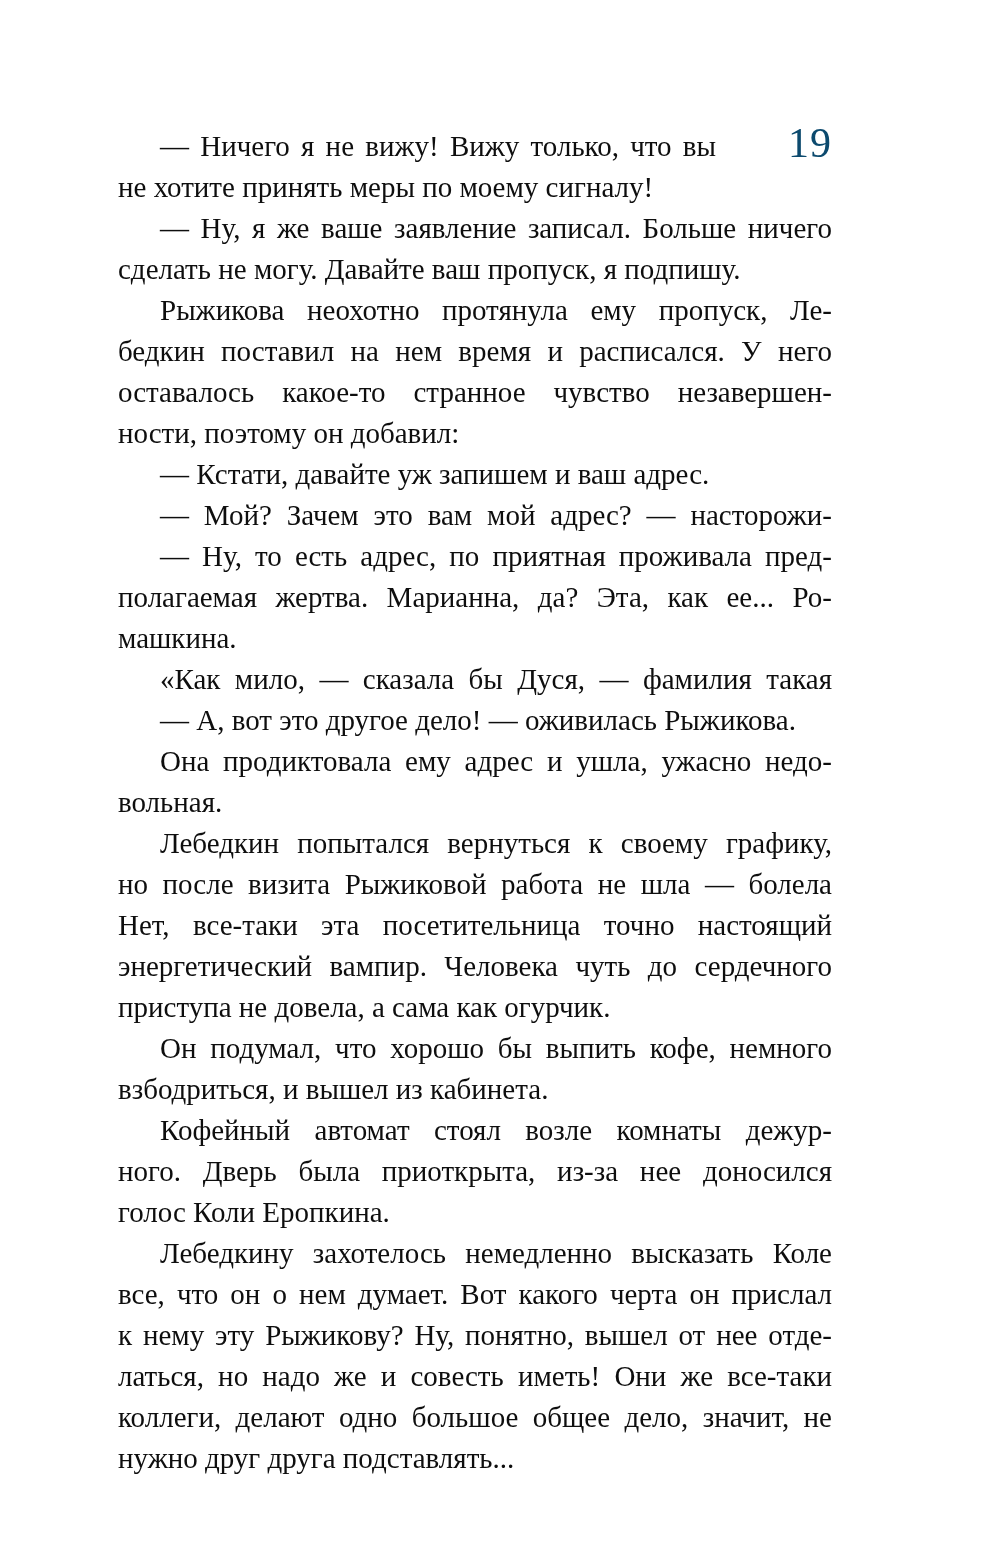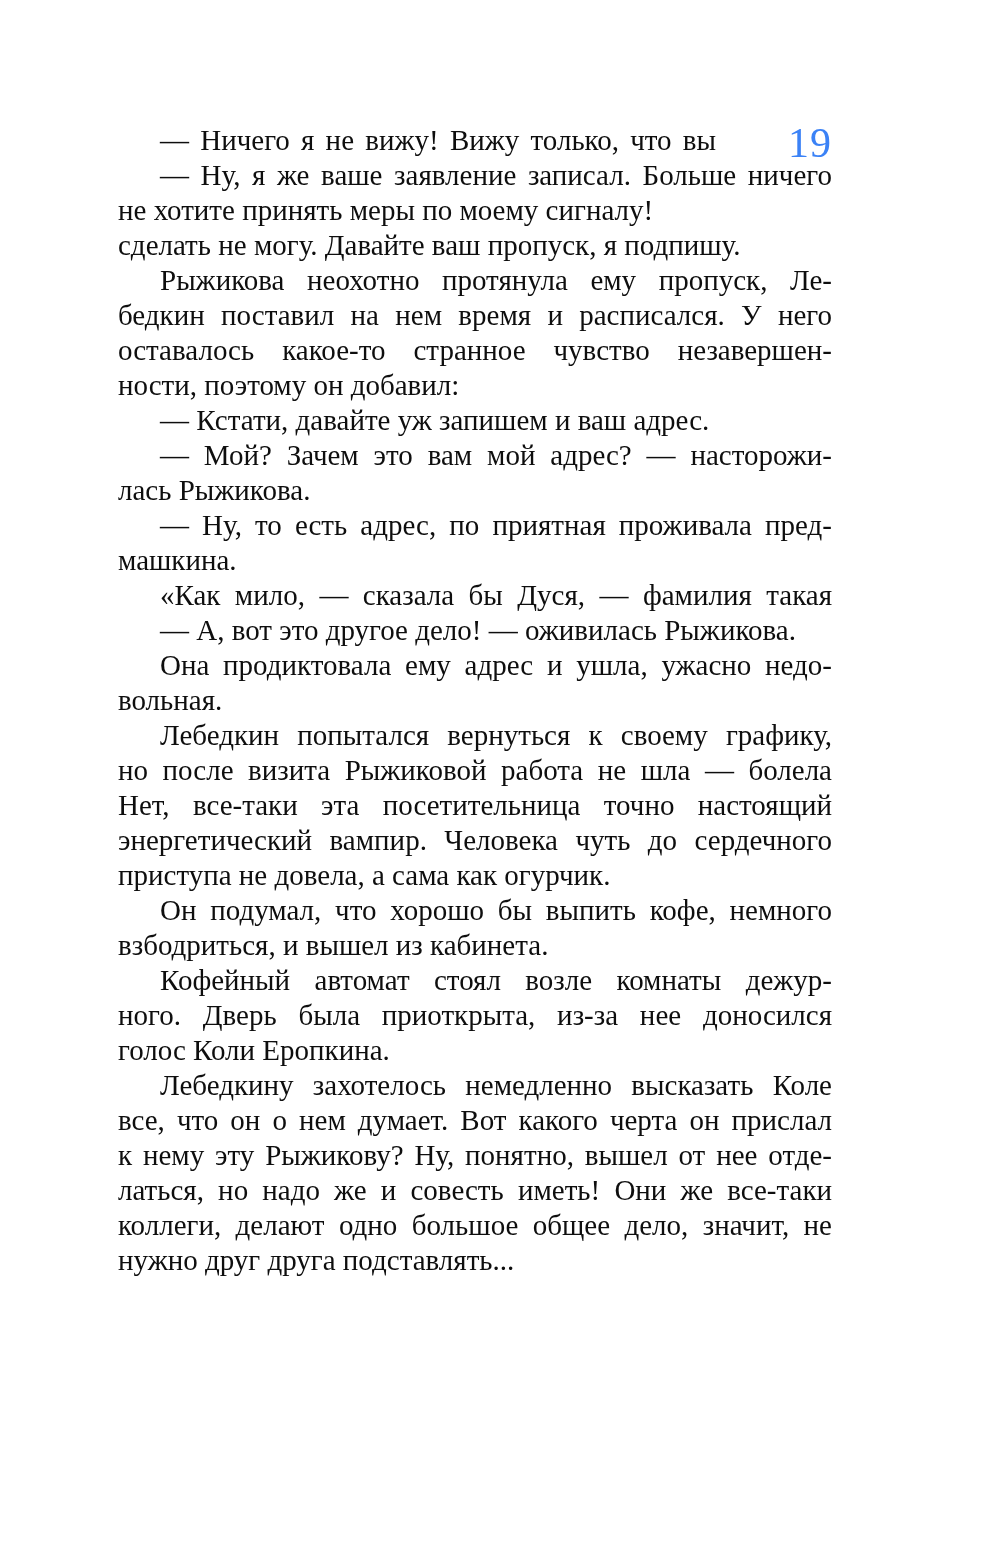--- a/index.html
+++ b/index.html
@@ -20,64 +20,65 @@
     inset: 0;
     background: #ffffff;
   }
   .page-number {
     position: absolute;
     top: 121px;
     right: 168px;
     font-size: 42px;
     line-height: 44px;
     letter-spacing: 1px;
-    color: #3b82f6;
+    color: #0c4a6e;
   }
   .text-block {
     position: absolute;
     left: 118px;
     top: 123px;
     width: 714px;
     font-size: 29px;
     line-height: 35px;
   }
   .line {
     text-align: justify;
     text-align-last: justify;
     height: 35px;
+    margin-top: 6px;
   }
   .line.para-end {
     text-align-last: left;
   }
   .line.indent {
     text-indent: 42px;
   }
   
   .line.first-page-line {
     padding-right: 116px;
   }
 </style>
 </head>
 <body>
 
 <div class="book-page">
   <div class="page-number">19</div>
   <div class="text-block">
       <div class="line indent first-page-line">— Ничего я не вижу! Вижу только, что вы</div>
+      <div class="line para-end">не хотите принять меры по моему сигналу!</div>
       <div class="line indent">— Ну, я же ваше заявление записал. Больше ничего</div>
-      <div class="line para-end">не хотите принять меры по моему сигналу!</div>
       <div class="line para-end">сделать не могу. Давайте ваш пропуск, я подпишу.</div>
       <div class="line indent">Рыжикова неохотно протянула ему пропуск, Ле-</div>
       <div class="line">бедкин поставил на нем время и расписался. У него</div>
       <div class="line">оставалось какое-то странное чувство незавершен-</div>
       <div class="line para-end">ности, поэтому он добавил:</div>
       <div class="line indent para-end">— Кстати, давайте уж запишем и ваш адрес.</div>
       <div class="line indent">— Мой? Зачем это вам мой адрес? — насторожи-</div>
-      <div class="line para-end">лась Рыжикова.</div>
       <div class="line indent">— Ну, то есть адрес, по приятная проживала пред-</div>
+      <div class="line">полагаемая жертва. Марианна, да? Эта, как ее... Ро-</div>
       <div class="line para-end">машкина.</div>
       <div class="line indent">«Как мило, — сказала бы Дуся, — фамилия такая</div>
       <div class="line indent para-end">— А, вот это другое дело! — оживилась Рыжикова.</div>
       <div class="line indent">Она продиктовала ему адрес и ушла, ужасно недо-</div>
       <div class="line para-end">вольная.</div>
       <div class="line indent">Лебедкин попытался вернуться к своему графику,</div>
       <div class="line">но после визита Рыжиковой работа не шла — болела</div>
       <div class="line">Нет, все-таки эта посетительница точно настоящий</div>
       <div class="line">энергетический вампир. Человека чуть до сердечного</div>
       <div class="line para-end">приступа не довела, а сама как огурчик.</div>

